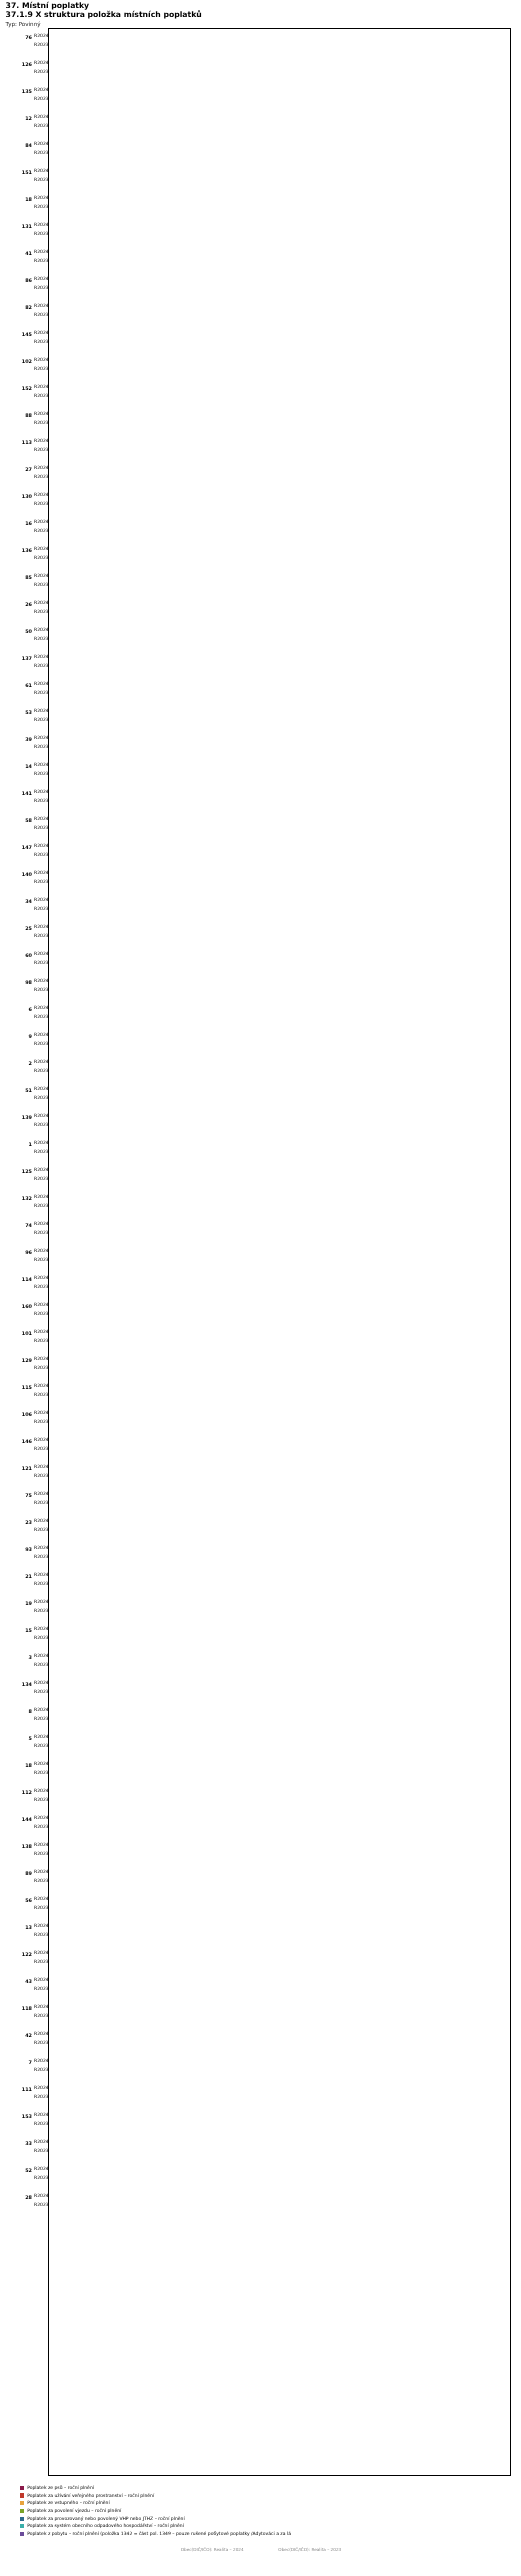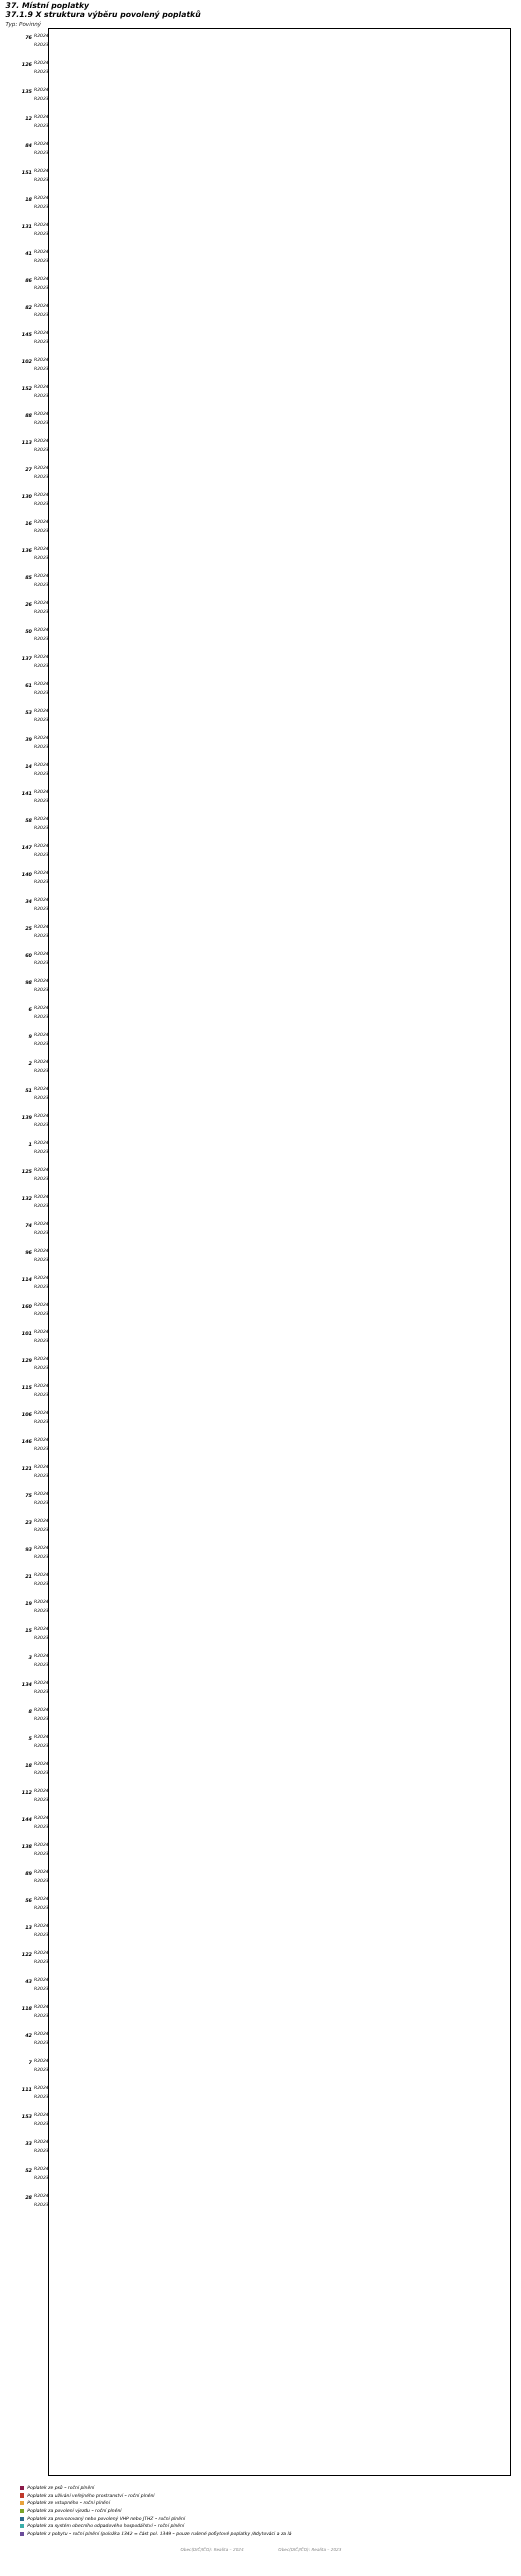--- a/index.html
+++ b/index.html
@@ -10,21 +10,20 @@
   body {
     width: 522px;
     font-family: "DejaVu Sans", sans-serif;
     color: #000000;
   }
   .page {
     position: relative;
     width: 522px;
     height: 2576px;
     overflow: hidden;
-    font-style: italic;
   }
   .hdr {
     position: absolute;
     left: 5.6px;
     top: 1.4px;
     font-size: 7.7px;
     font-weight: bold;
     line-height: 9px;
     letter-spacing: 0px;
   }
@@ -150,21 +149,21 @@
   }
   .footer span { margin: 0 16.7px; }
 </style>
 </head>
 <body>
 
 <div class="page">
 
   <div class="hdr">
     <div>37. Místní poplatky</div>
-    <div>37.1.9 X struktura výběru povolený poplatků</div>
+    <div>37.1.9 X struktura položka místních poplatků</div>
   </div>
   <div class="subhdr">Typ: Povinný</div>
 
   <div class="chart">
     <div class="axis-top"></div>
     <div class="axis-left"></div>
     <div class="axis-right"></div>
     <div class="axis-bottom"></div>
     <div class="rows" id="rows">
         <div class="grp">

